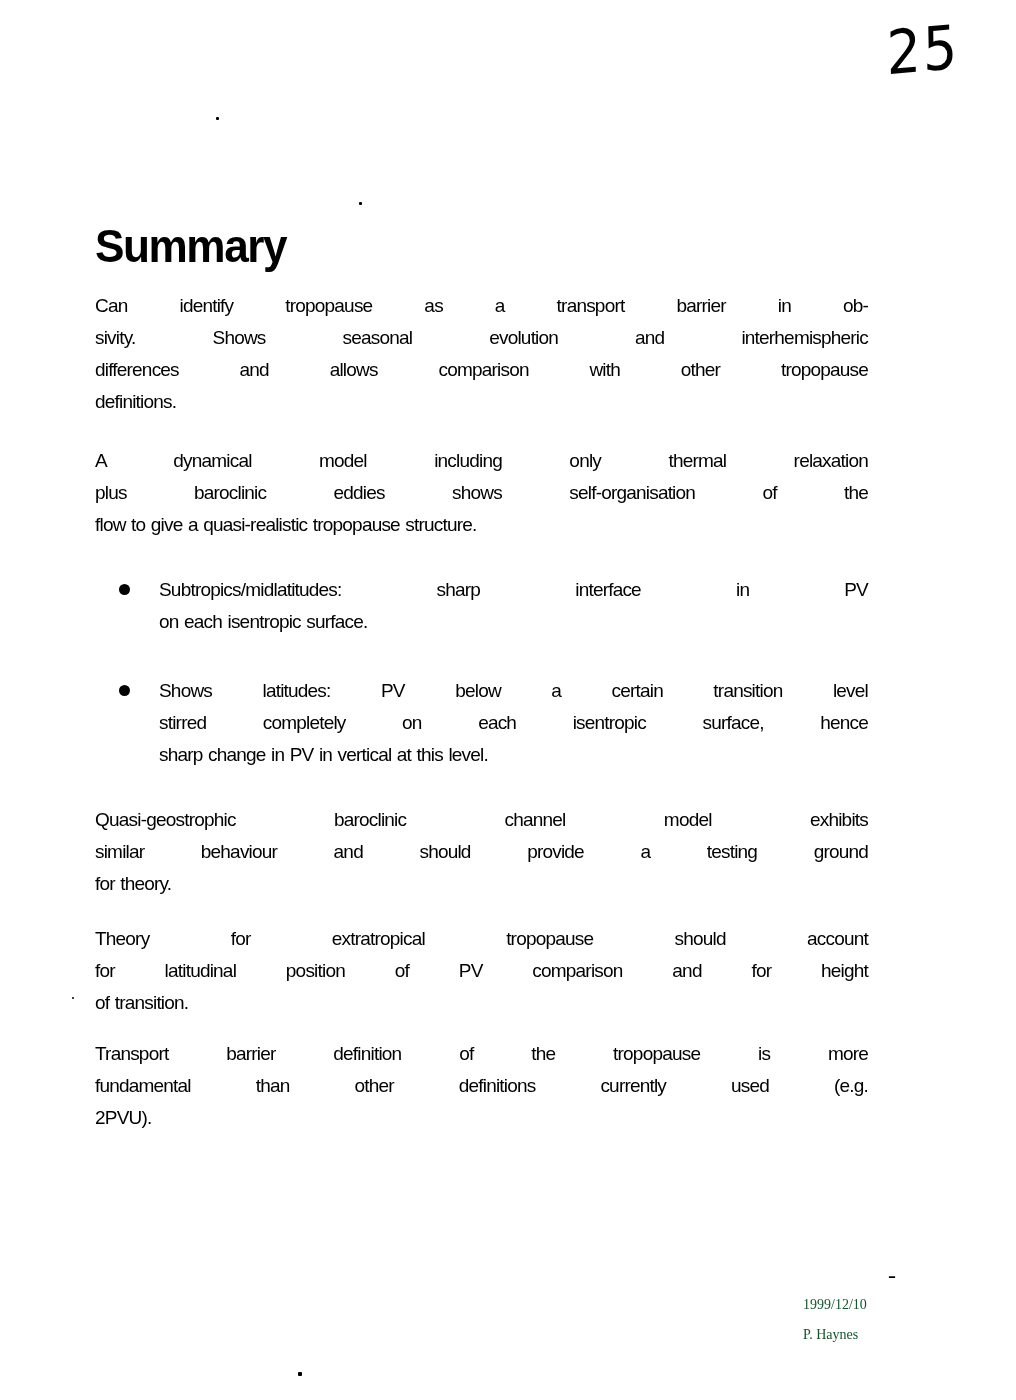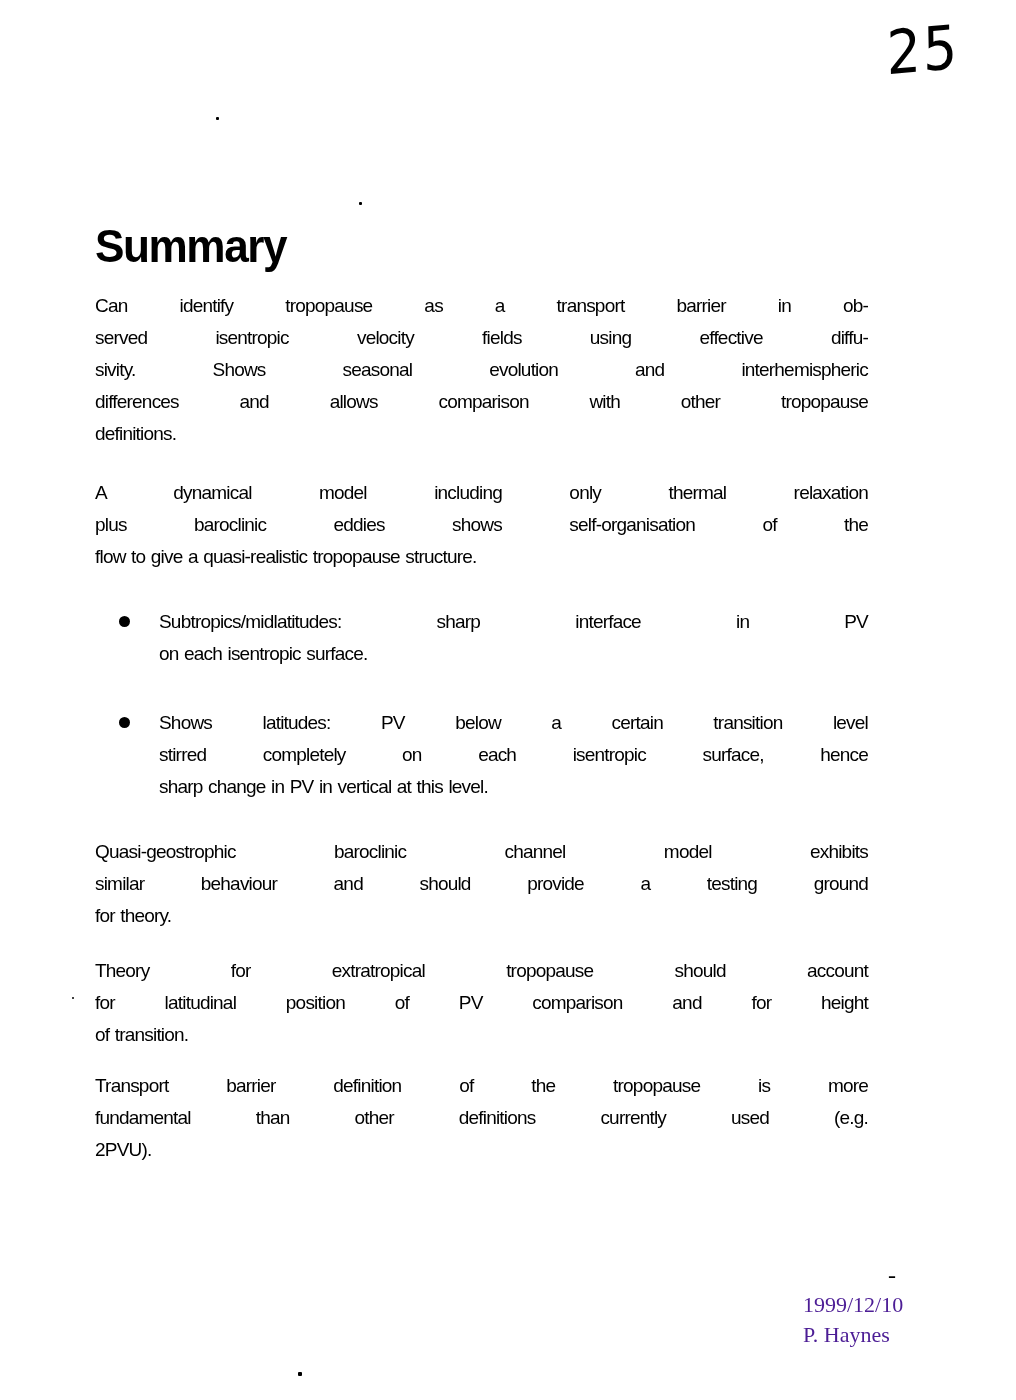--- a/index.html
+++ b/index.html
@@ -74,23 +74,23 @@
     color: #000;
     transform: rotate(-5deg) skewX(-4deg) scaleY(1.12);
     transform-origin: left top;
     letter-spacing: 2px;
   }
   .footer {
     position: absolute;
     left: 803px;
     top: 1290px;
     font-family: "Liberation Serif", serif;
-    font-size: 22px;
+    font-size: 14px;
     line-height: 30px;
-    color: #4c1d95;
+    color: #14532d;
   }
   .stray-dash {
     position: absolute;
     left: 888px;
     top: 1262px;
     font-family: "Liberation Serif", serif;
     font-size: 24px;
     color: #000;
   }
   .speck {
@@ -116,21 +116,20 @@
   <div class="speck s2"></div>
   <div class="speck s3"></div>
   <div class="speck s4"></div>
 
   <div class="content">
     <h1 class="doc-title">Summary</h1>
     <div class="blocks">
         <div class="block paragraph">
           <div class="lines">
             <div class="line">Can identify tropopause as a transport barrier in ob-</div>
-            <div class="line">served isentropic velocity fields using effective diffu-</div>
             <div class="line">sivity. Shows seasonal evolution and interhemispheric</div>
             <div class="line">differences and allows comparison with other tropopause</div>
             <div class="line">definitions.</div>
           </div>
         </div>
         <div class="block paragraph">
           <div class="lines">
             <div class="line">A dynamical model including only thermal relaxation</div>
             <div class="line">plus baroclinic eddies shows self-organisation of the</div>
             <div class="line">flow to give a quasi-realistic tropopause structure.</div>

